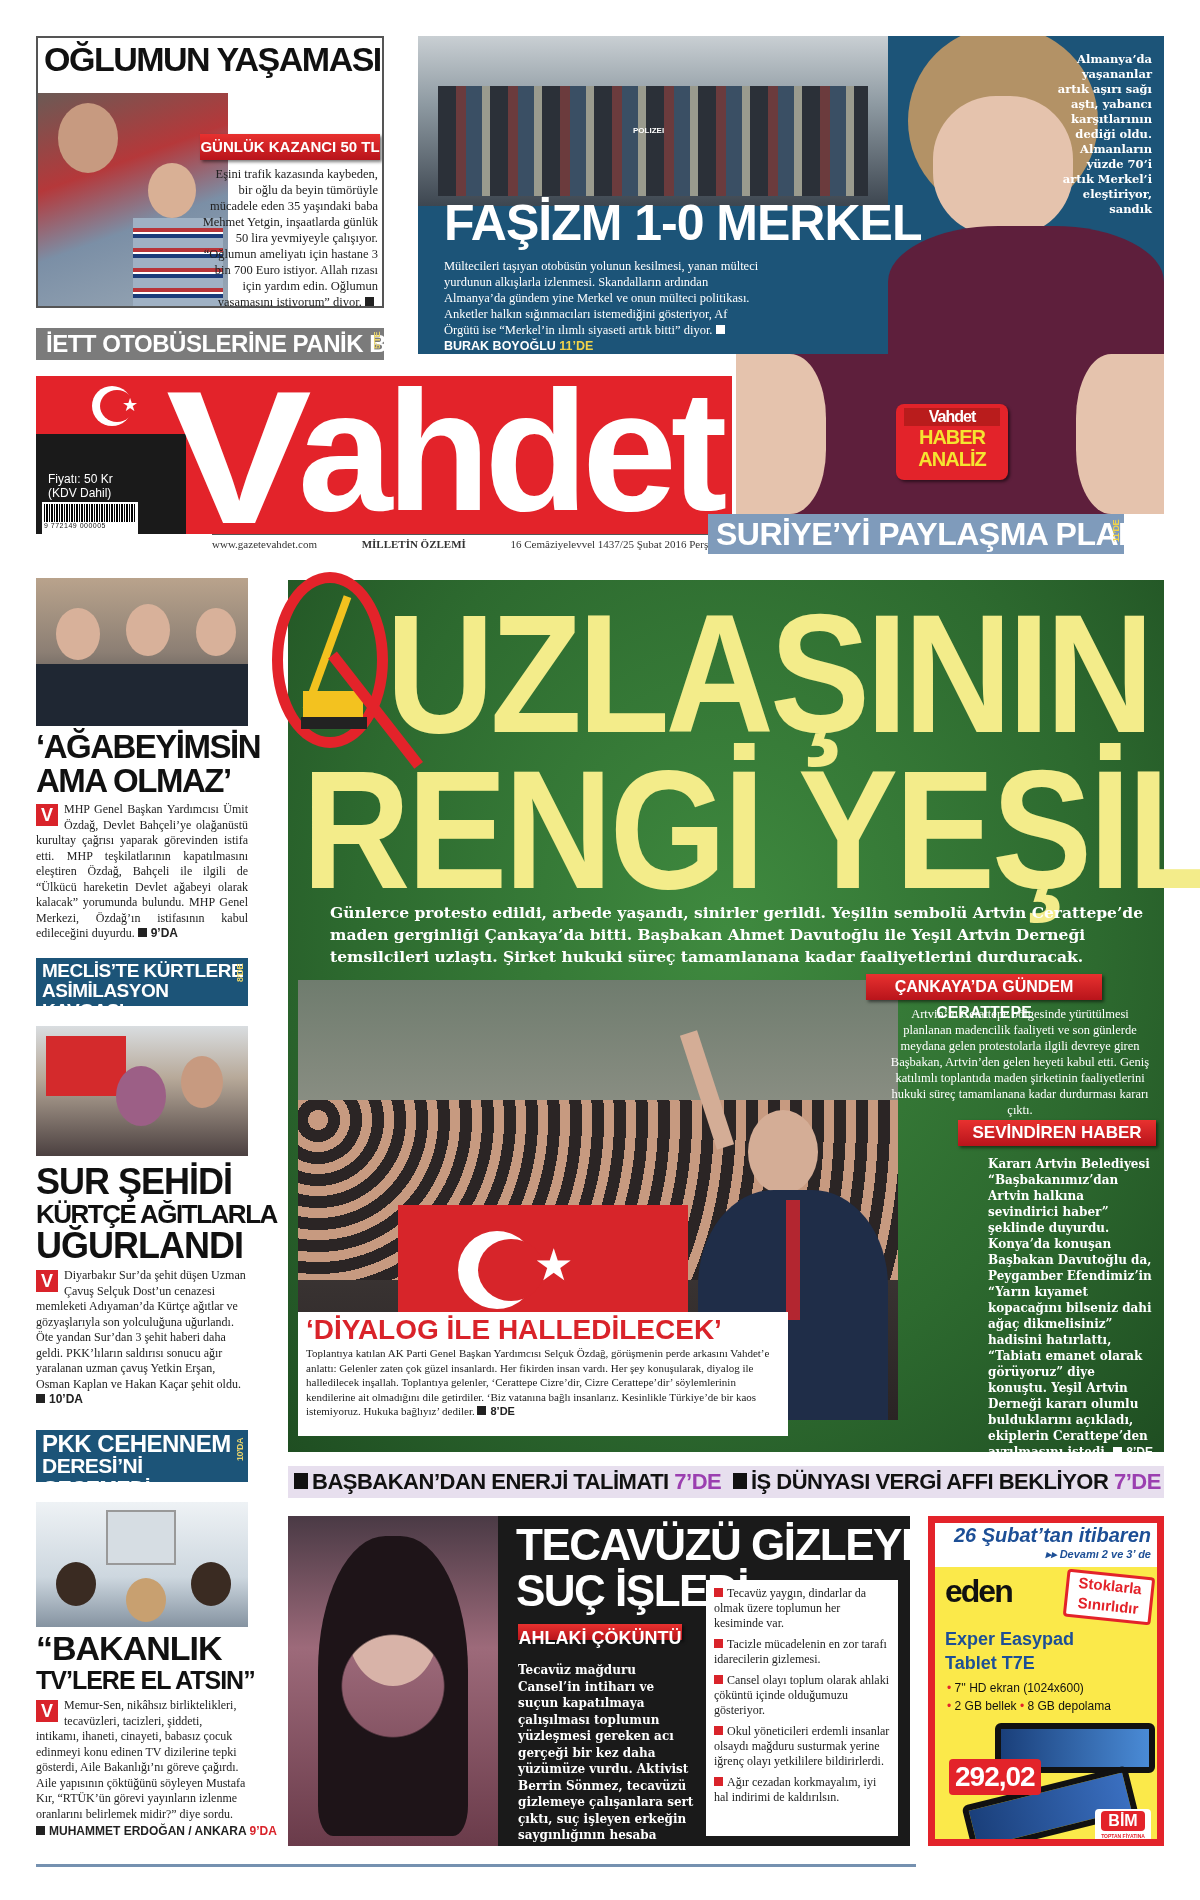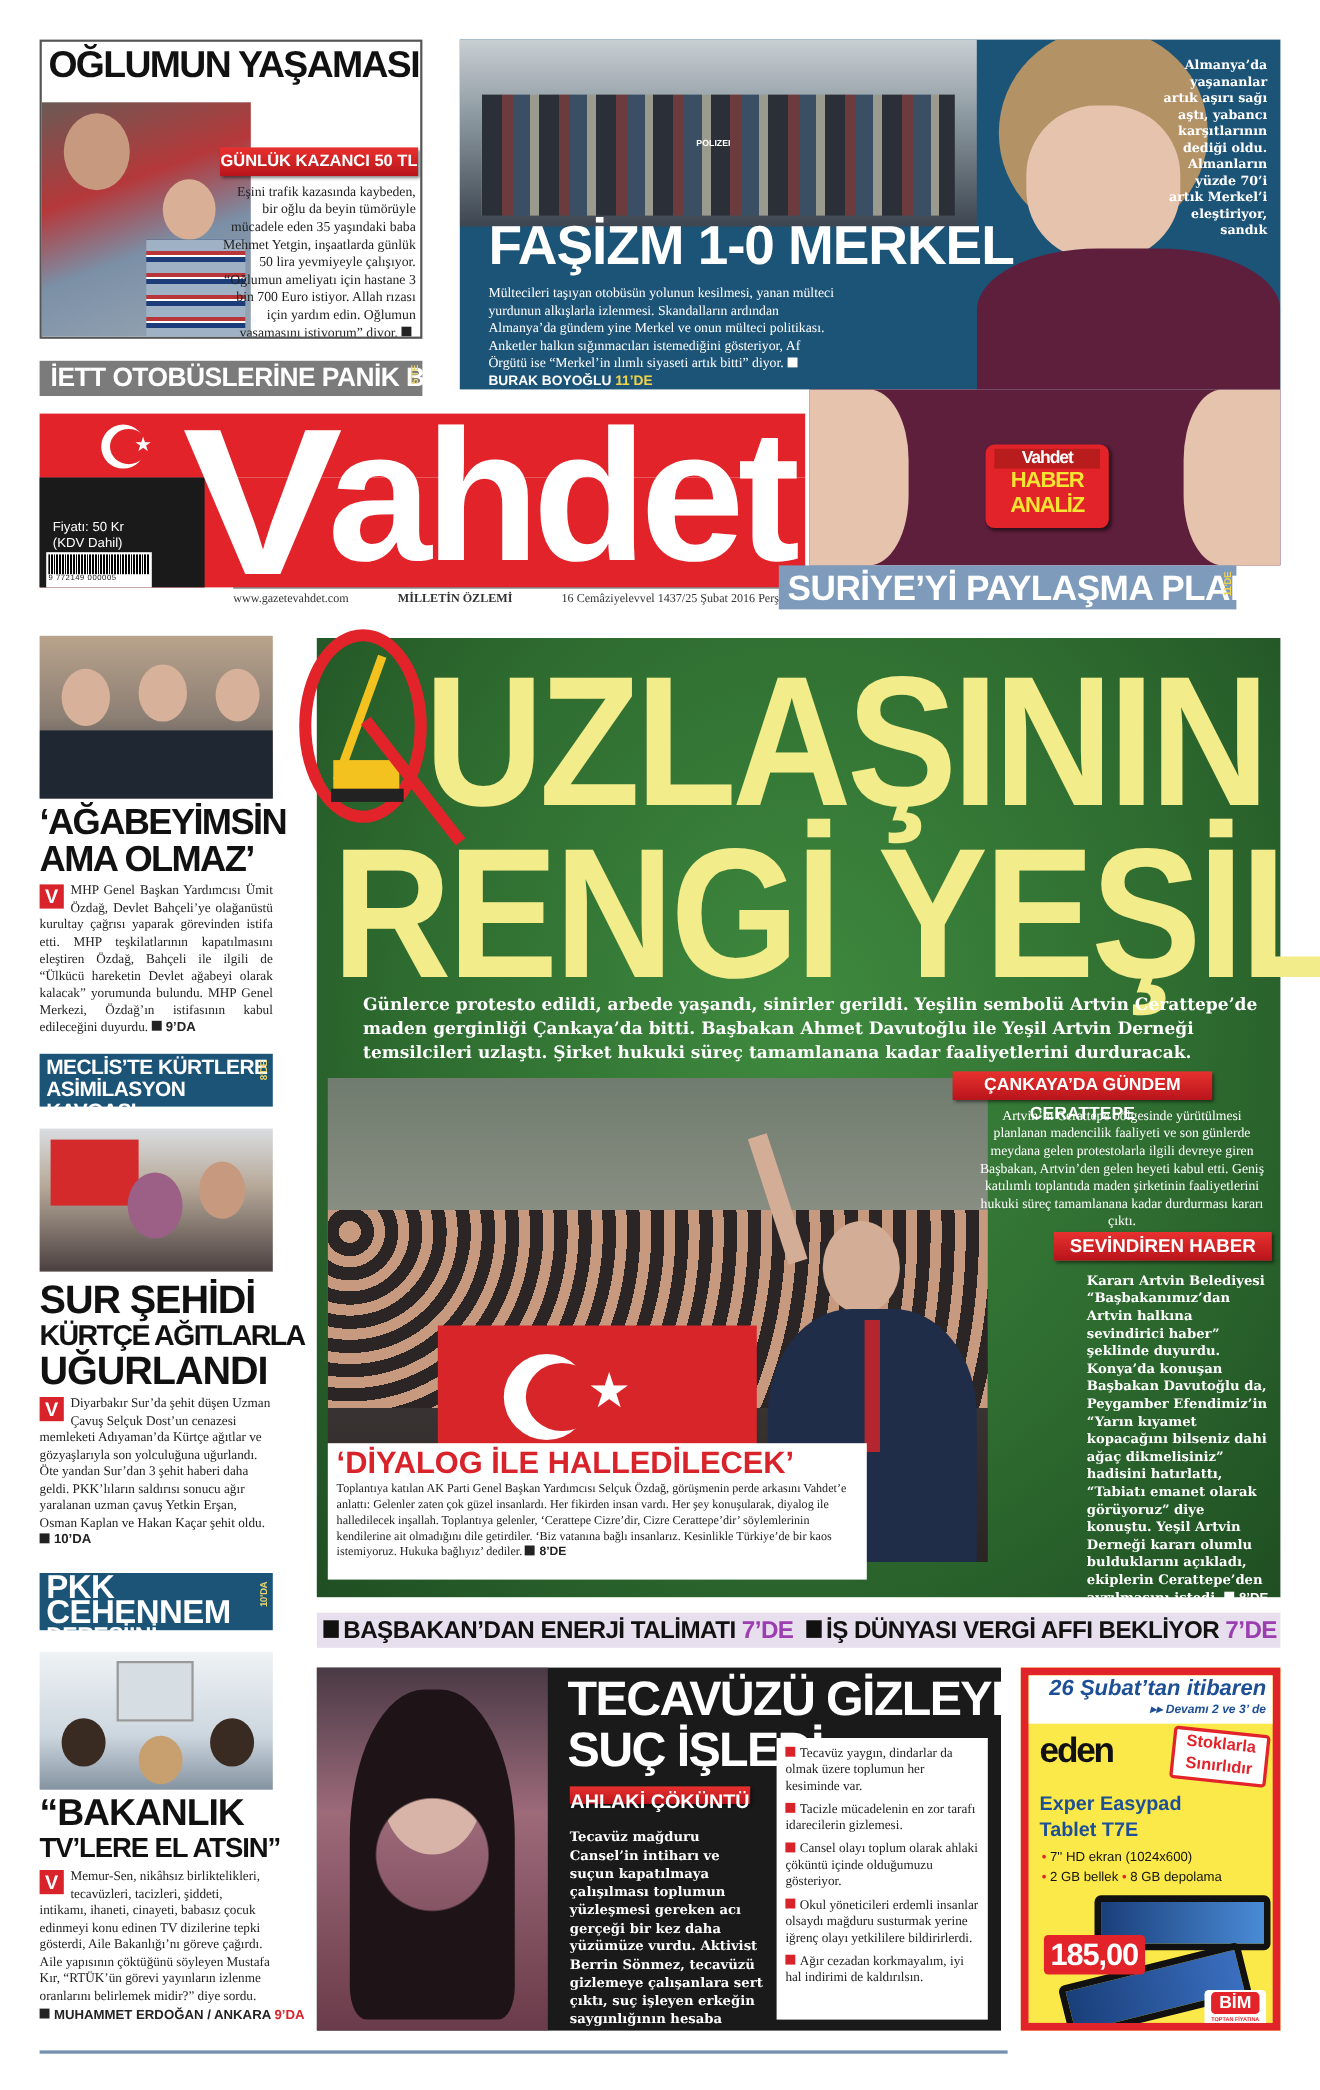--- a/index.html
+++ b/index.html
@@ -121,21 +121,21 @@
 <div class="abs" style="left:36px;top:1164px;width:212px">
   <div class="cond" style="font-size:36px;line-height:36px;color:#111;letter-spacing:-1px">SUR ŞEHİDİ</div>
   <div class="cond" style="font-size:26px;line-height:28px;color:#111;letter-spacing:-1.5px;white-space:nowrap">KÜRTÇE AĞITLARLA</div>
   <div class="cond" style="font-size:36px;line-height:36px;color:#111;letter-spacing:-1px">UĞURLANDI</div>
   <div class="body-txt" style="margin-top:4px;font-size:12px;line-height:15.5px">
     <span class="vbox">V</span><span>Diyarbakır Sur’da şehit düşen Uzman Çavuş Selçuk Dost’un cenazesi memleketi Adıyaman’da Kürtçe ağıtlar ve gözyaşlarıyla son yolculuğuna uğurlandı. Öte yandan Sur’dan 3 şehit haberi daha geldi. PKK’lıların saldırısı sonucu ağır yaralanan uzman çavuş Yetkin Erşan, Osman Kaplan ve Hakan Kaçar şehit oldu.</span>
     <span class="ref"><span class="sq"></span><span>10’DA</span></span>
   </div>
 </div>
 <div class="abs cond" style="left:36px;top:1430px;width:212px;height:52px;background:#1c5478;color:#fff;padding:3px 0 0 6px;font-size:21px;line-height:22px;letter-spacing:-0.5px">
-  <div style="font-size:30px">PKK CEHENNEM</div>
+  <div style="font-size:24px">PKK CEHENNEM</div>
   <div>DERESİ’Nİ GEÇEMEDİ</div>
   <span style="position:absolute;right:3px;top:8px;font-size:9px;line-height:10px;color:#e8d36b;writing-mode:vertical-rl;transform:rotate(180deg)">10’DA</span>
 </div>
 
 <div class="abs photo" style="left:36px;top:1502px;width:212px;height:125px;background:linear-gradient(180deg,#eef2f5 0%,#cdd7df 60%,#8593a1 100%)">
   <div class="abs" style="left:70px;top:8px;width:70px;height:55px;background:#d6dde3;border:2px solid #999"></div>
   <div class="abs" style="left:20px;top:60px;width:40px;height:44px;border-radius:50%;background:#3a2b22"></div>
   <div class="abs" style="left:90px;top:76px;width:40px;height:44px;border-radius:50%;background:#c8a070"></div>
   <div class="abs" style="left:155px;top:60px;width:40px;height:44px;border-radius:50%;background:#3a2b22"></div>
 </div>
@@ -234,19 +234,19 @@
   <div class="abs" style="left:10px;top:104px;font:bold 18px/24px 'Liberation Sans',sans-serif;color:#1d4f96">
     <div>Exper Easypad</div>
     <div>Tablet T7E</div>
   </div>
   <div class="abs" style="left:12px;top:156px;font:12px/18px 'Liberation Sans',sans-serif;color:#111">
     <div><span style="color:#e3232a">•</span> <span>7'' HD ekran (1024x600)</span></div>
     <div><span style="color:#e3232a">•</span> <span>2 GB bellek</span> <span style="color:#e3232a">•</span> <span>8 GB depolama</span></div>
   </div>
   <div class="abs" style="left:60px;top:200px;width:160px;height:50px;background:linear-gradient(90deg,#1a3f7a,#4a8bd6);border:6px solid #111;border-radius:6px"></div>
   <div class="abs" style="left:30px;top:262px;width:170px;height:50px;background:linear-gradient(90deg,#1a3f7a,#3a6fc0);border:6px solid #111;border-radius:6px;transform:rotate(-14deg)"></div>
-  <div class="abs cond" style="left:14px;top:236px;background:#e3232a;color:#fff;font-size:28px;line-height:36px;padding:0 6px;border-radius:4px">185,00</div>
+  <div class="abs cond" style="left:14px;top:236px;background:#e3232a;color:#fff;font-size:28px;line-height:36px;padding:0 6px;border-radius:4px">292,02</div>
   <div class="abs" style="left:160px;top:286px;width:56px;height:40px;background:#fff;border-radius:4px;text-align:center">
     <div style="font:bold 16px/20px 'Liberation Sans',sans-serif;color:#fff;background:#e3232a;margin:2px 6px;border-radius:4px">BİM</div>
     <div style="font:bold 5px/7px 'Liberation Sans',sans-serif;color:#e3232a">TOPTAN FİYATINA</div>
     <div style="font:bold 5px/7px 'Liberation Sans',sans-serif;color:#e3232a">PERAKENDE SATIŞ</div>
   </div>
 </div>
 
 </body></html>

